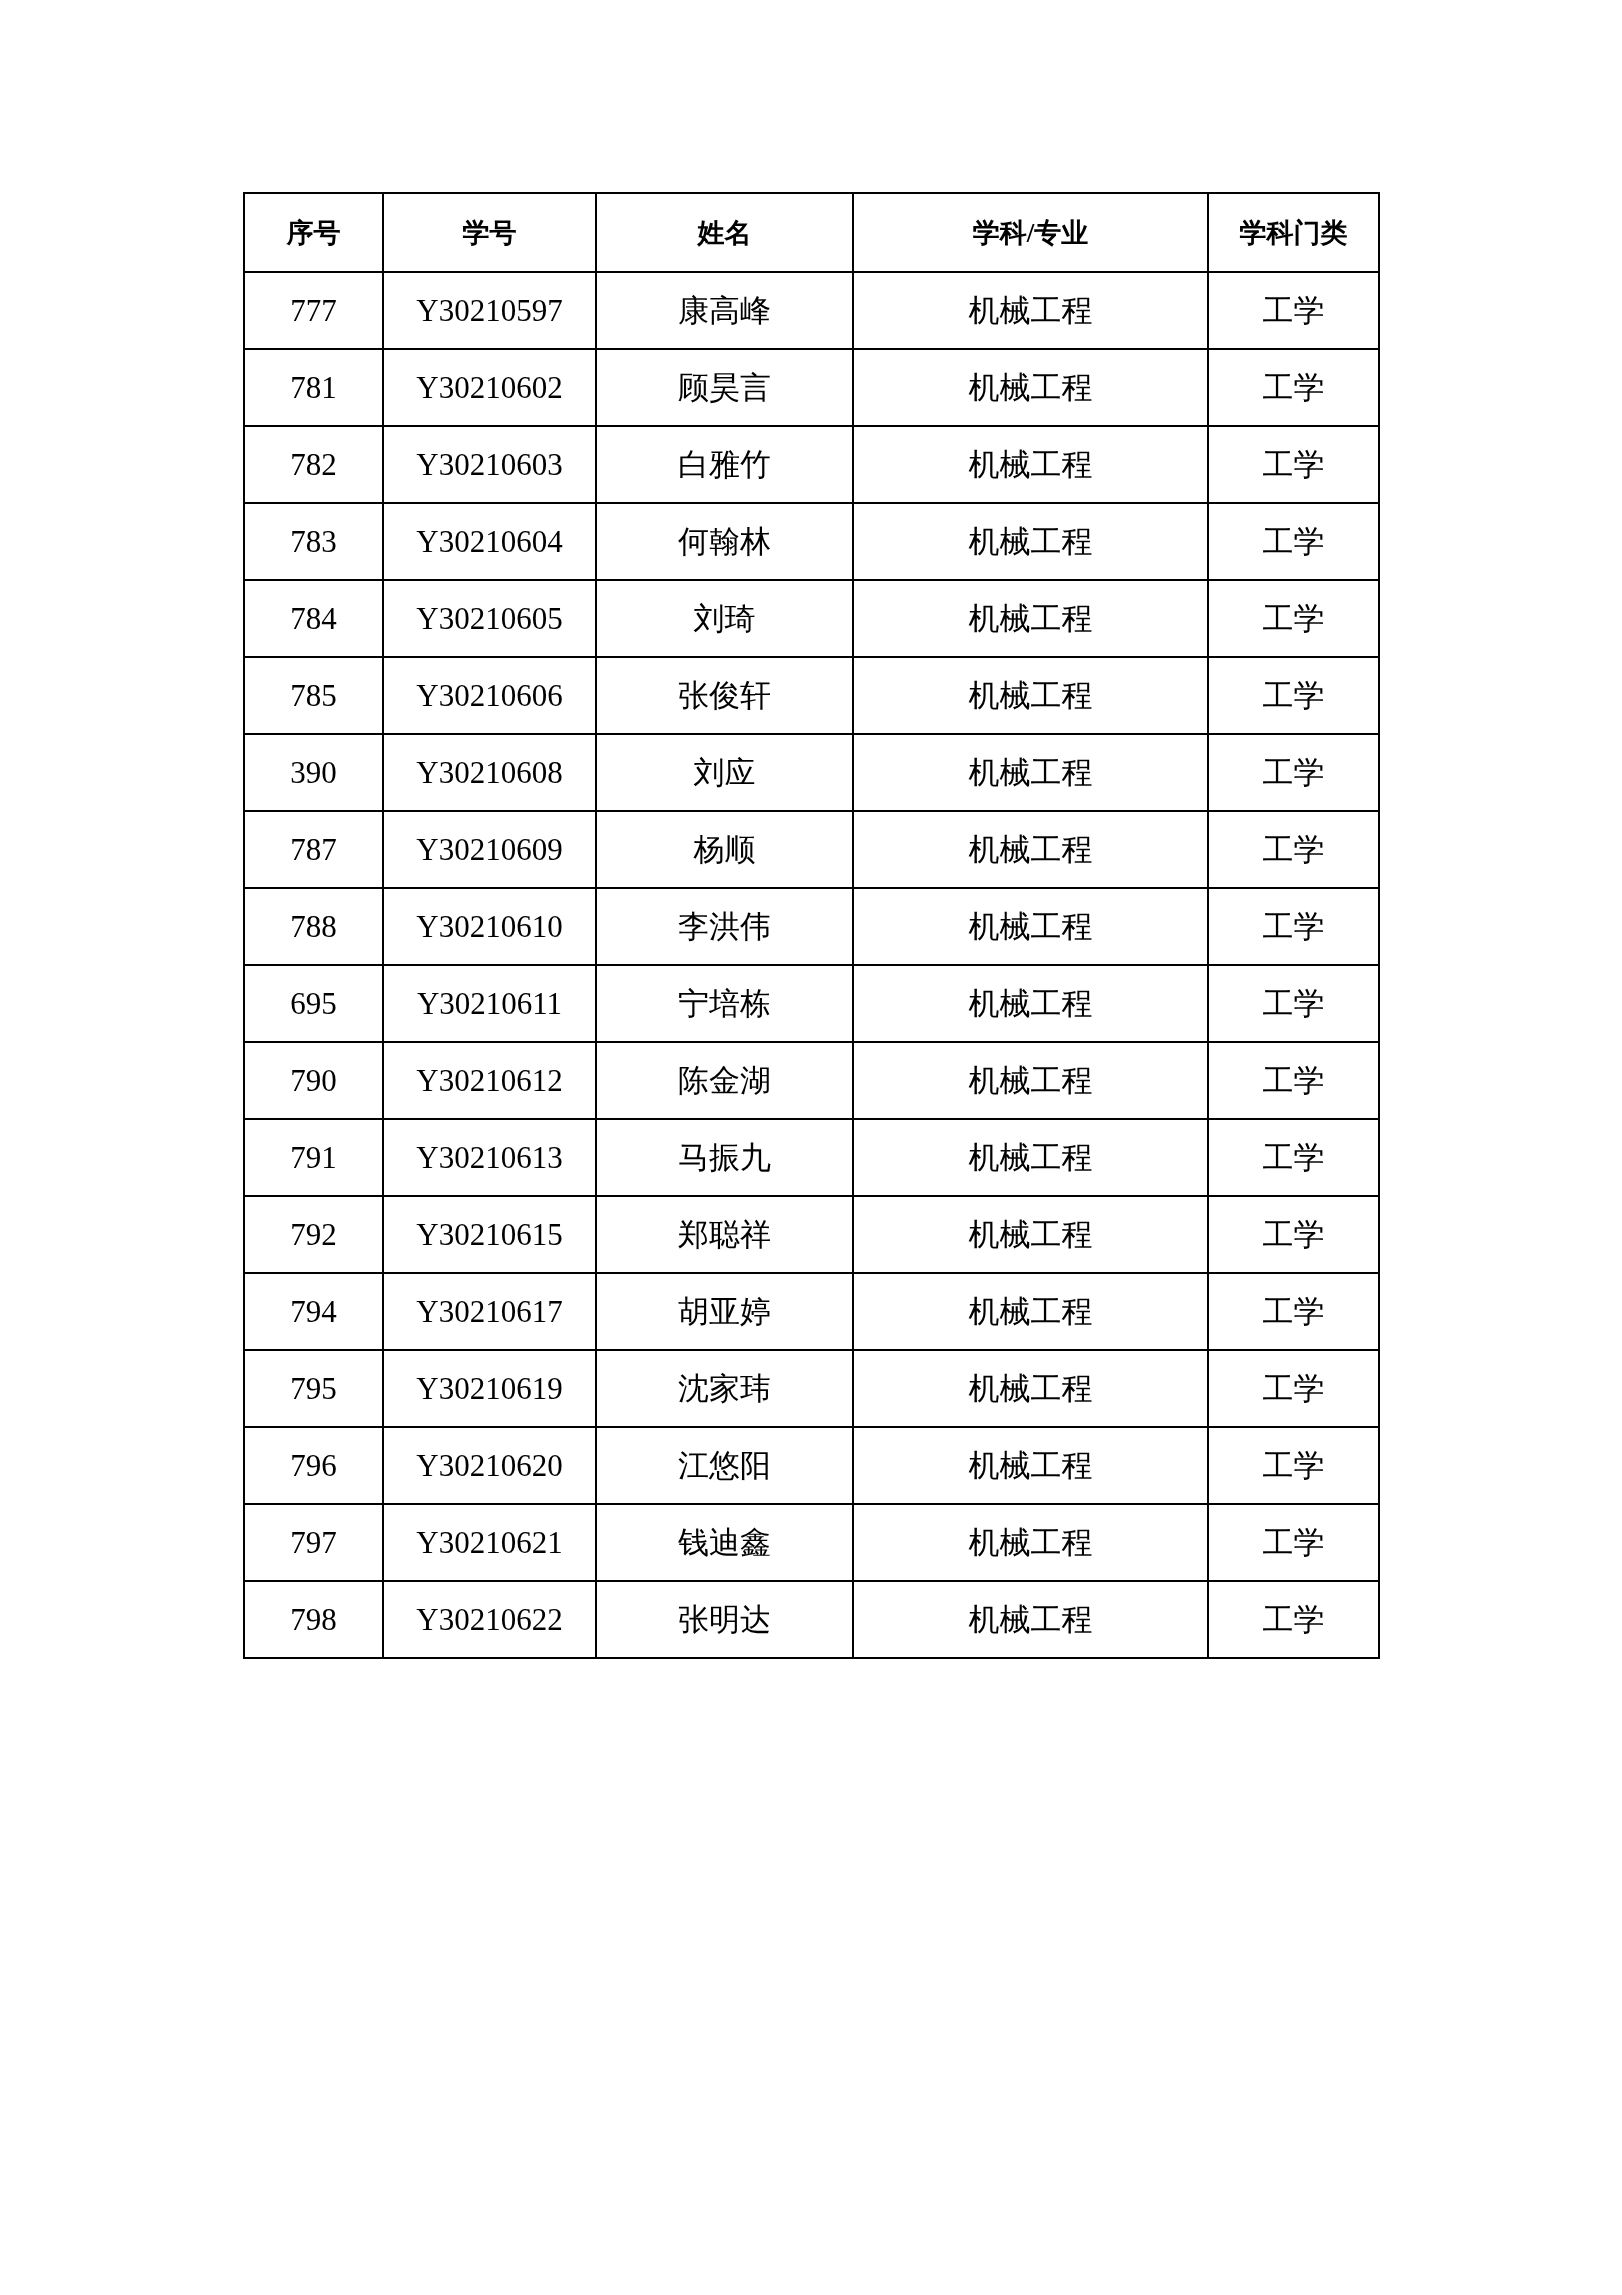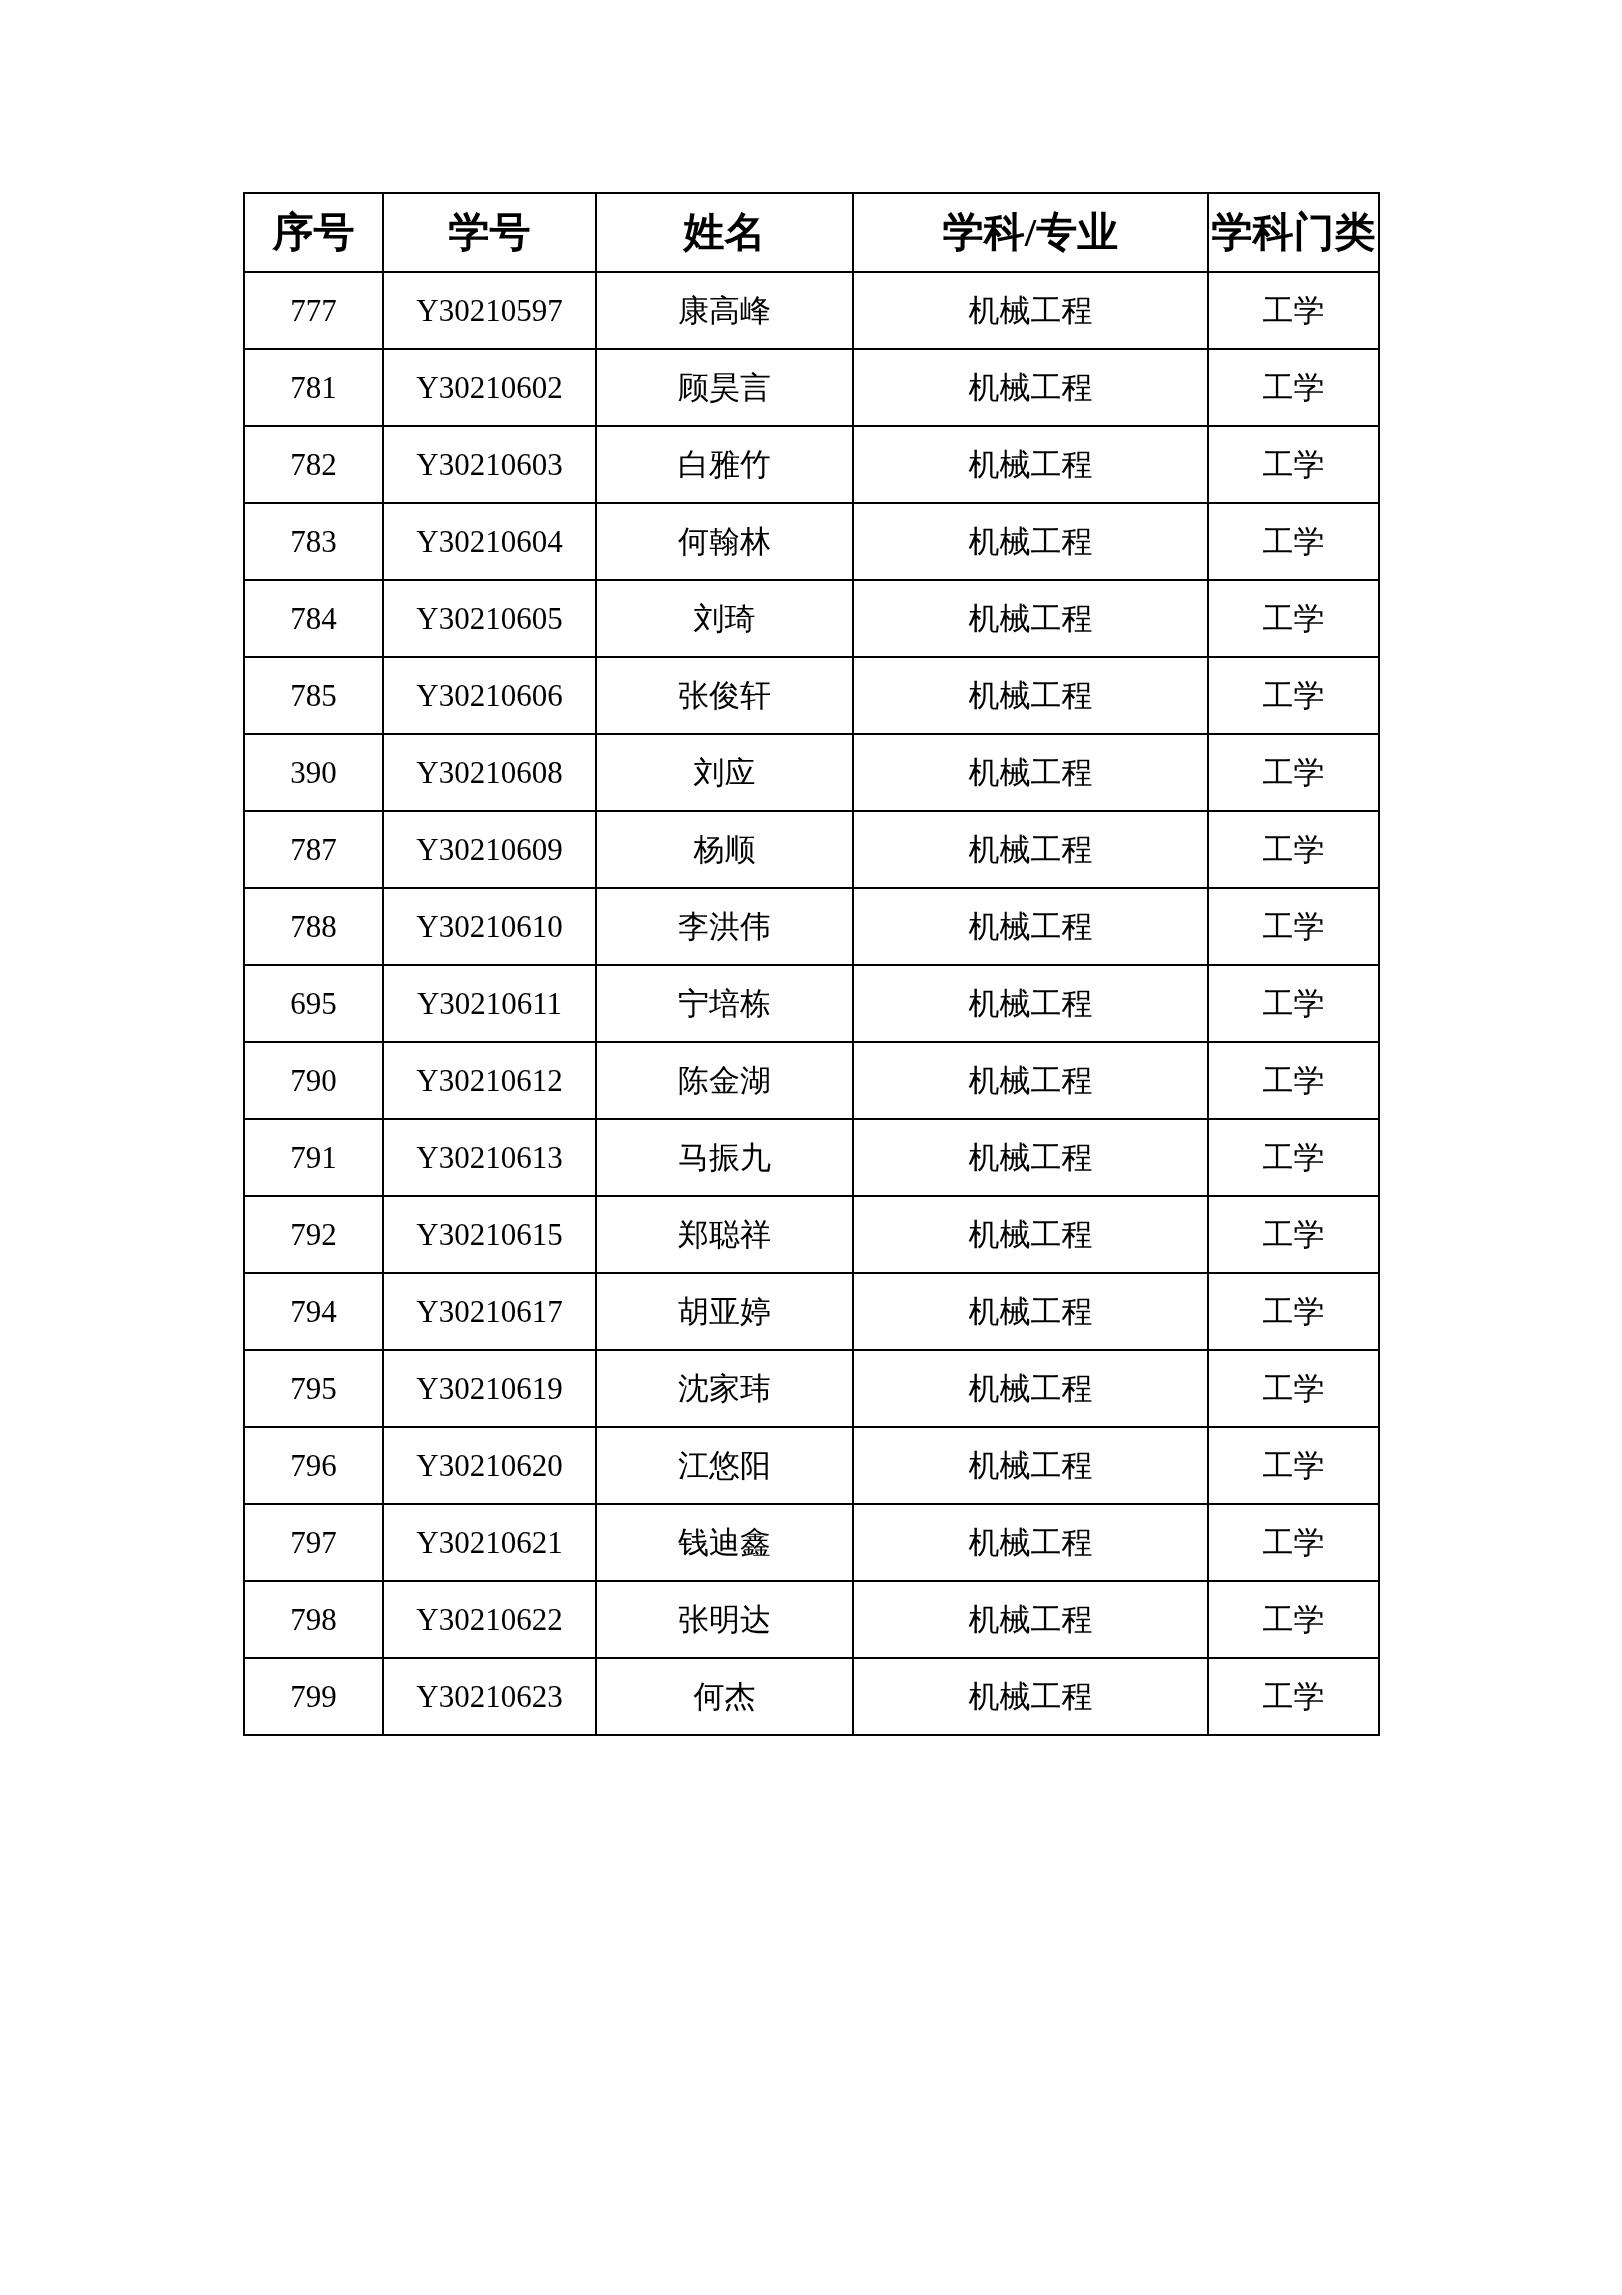--- a/index.html
+++ b/index.html
@@ -29,21 +29,21 @@
     border-top: 2.6px solid #000;
     border-bottom: 2.6px solid #000;
     text-align: center;
     vertical-align: middle;
     padding: 0;
     overflow: hidden;
     white-space: nowrap;
   }
   table.roster th {
     height: 77px;
-    font-size: 41px;
+    font-size: 27px;
     font-weight: bold;
     font-family: "Liberation Serif", serif;
   }
   table.roster td {
     height: 75px;
     font-size: 31px;
     font-weight: normal;
   }
 </style>
 </head>
@@ -186,22 +186,15 @@
         <td>机械工程</td>
         <td>工学</td>
       </tr>
       <tr>
         <td>798</td>
         <td>Y30210622</td>
         <td>张明达</td>
         <td>机械工程</td>
         <td>工学</td>
       </tr>
-      <tr>
-        <td>799</td>
-        <td>Y30210623</td>
-        <td>何杰</td>
-        <td>机械工程</td>
-        <td>工学</td>
-      </tr>
     </tbody>
 </table>
 
 
 </body></html>

